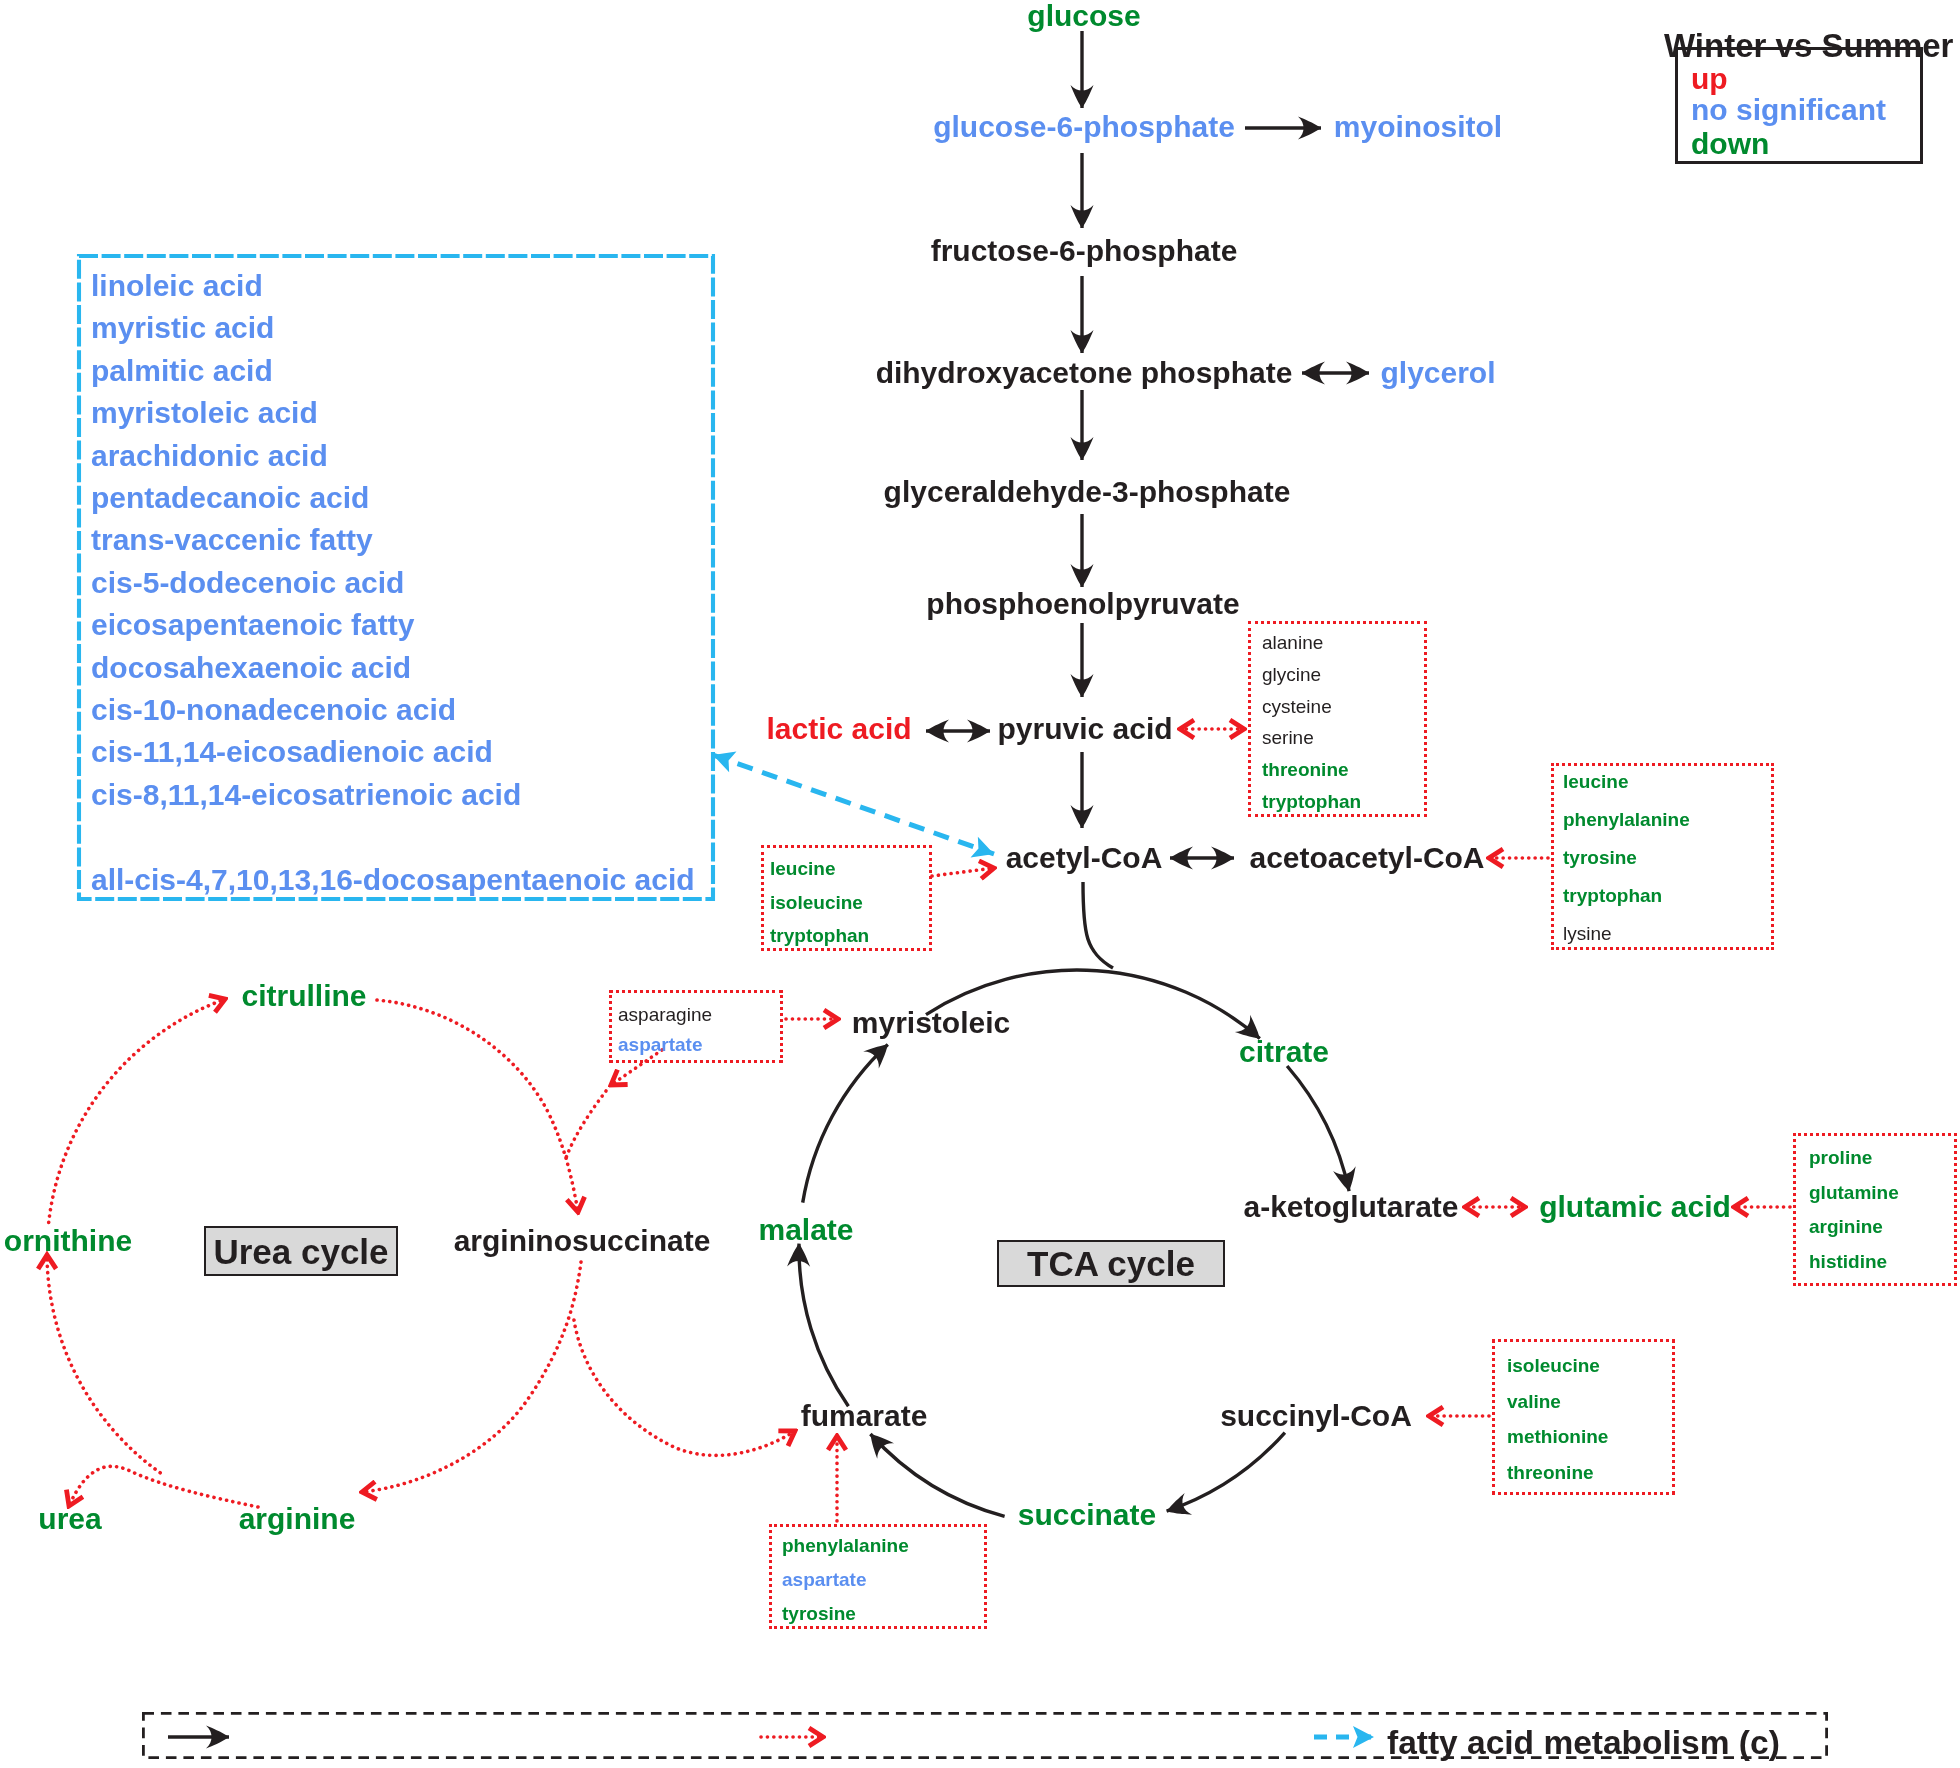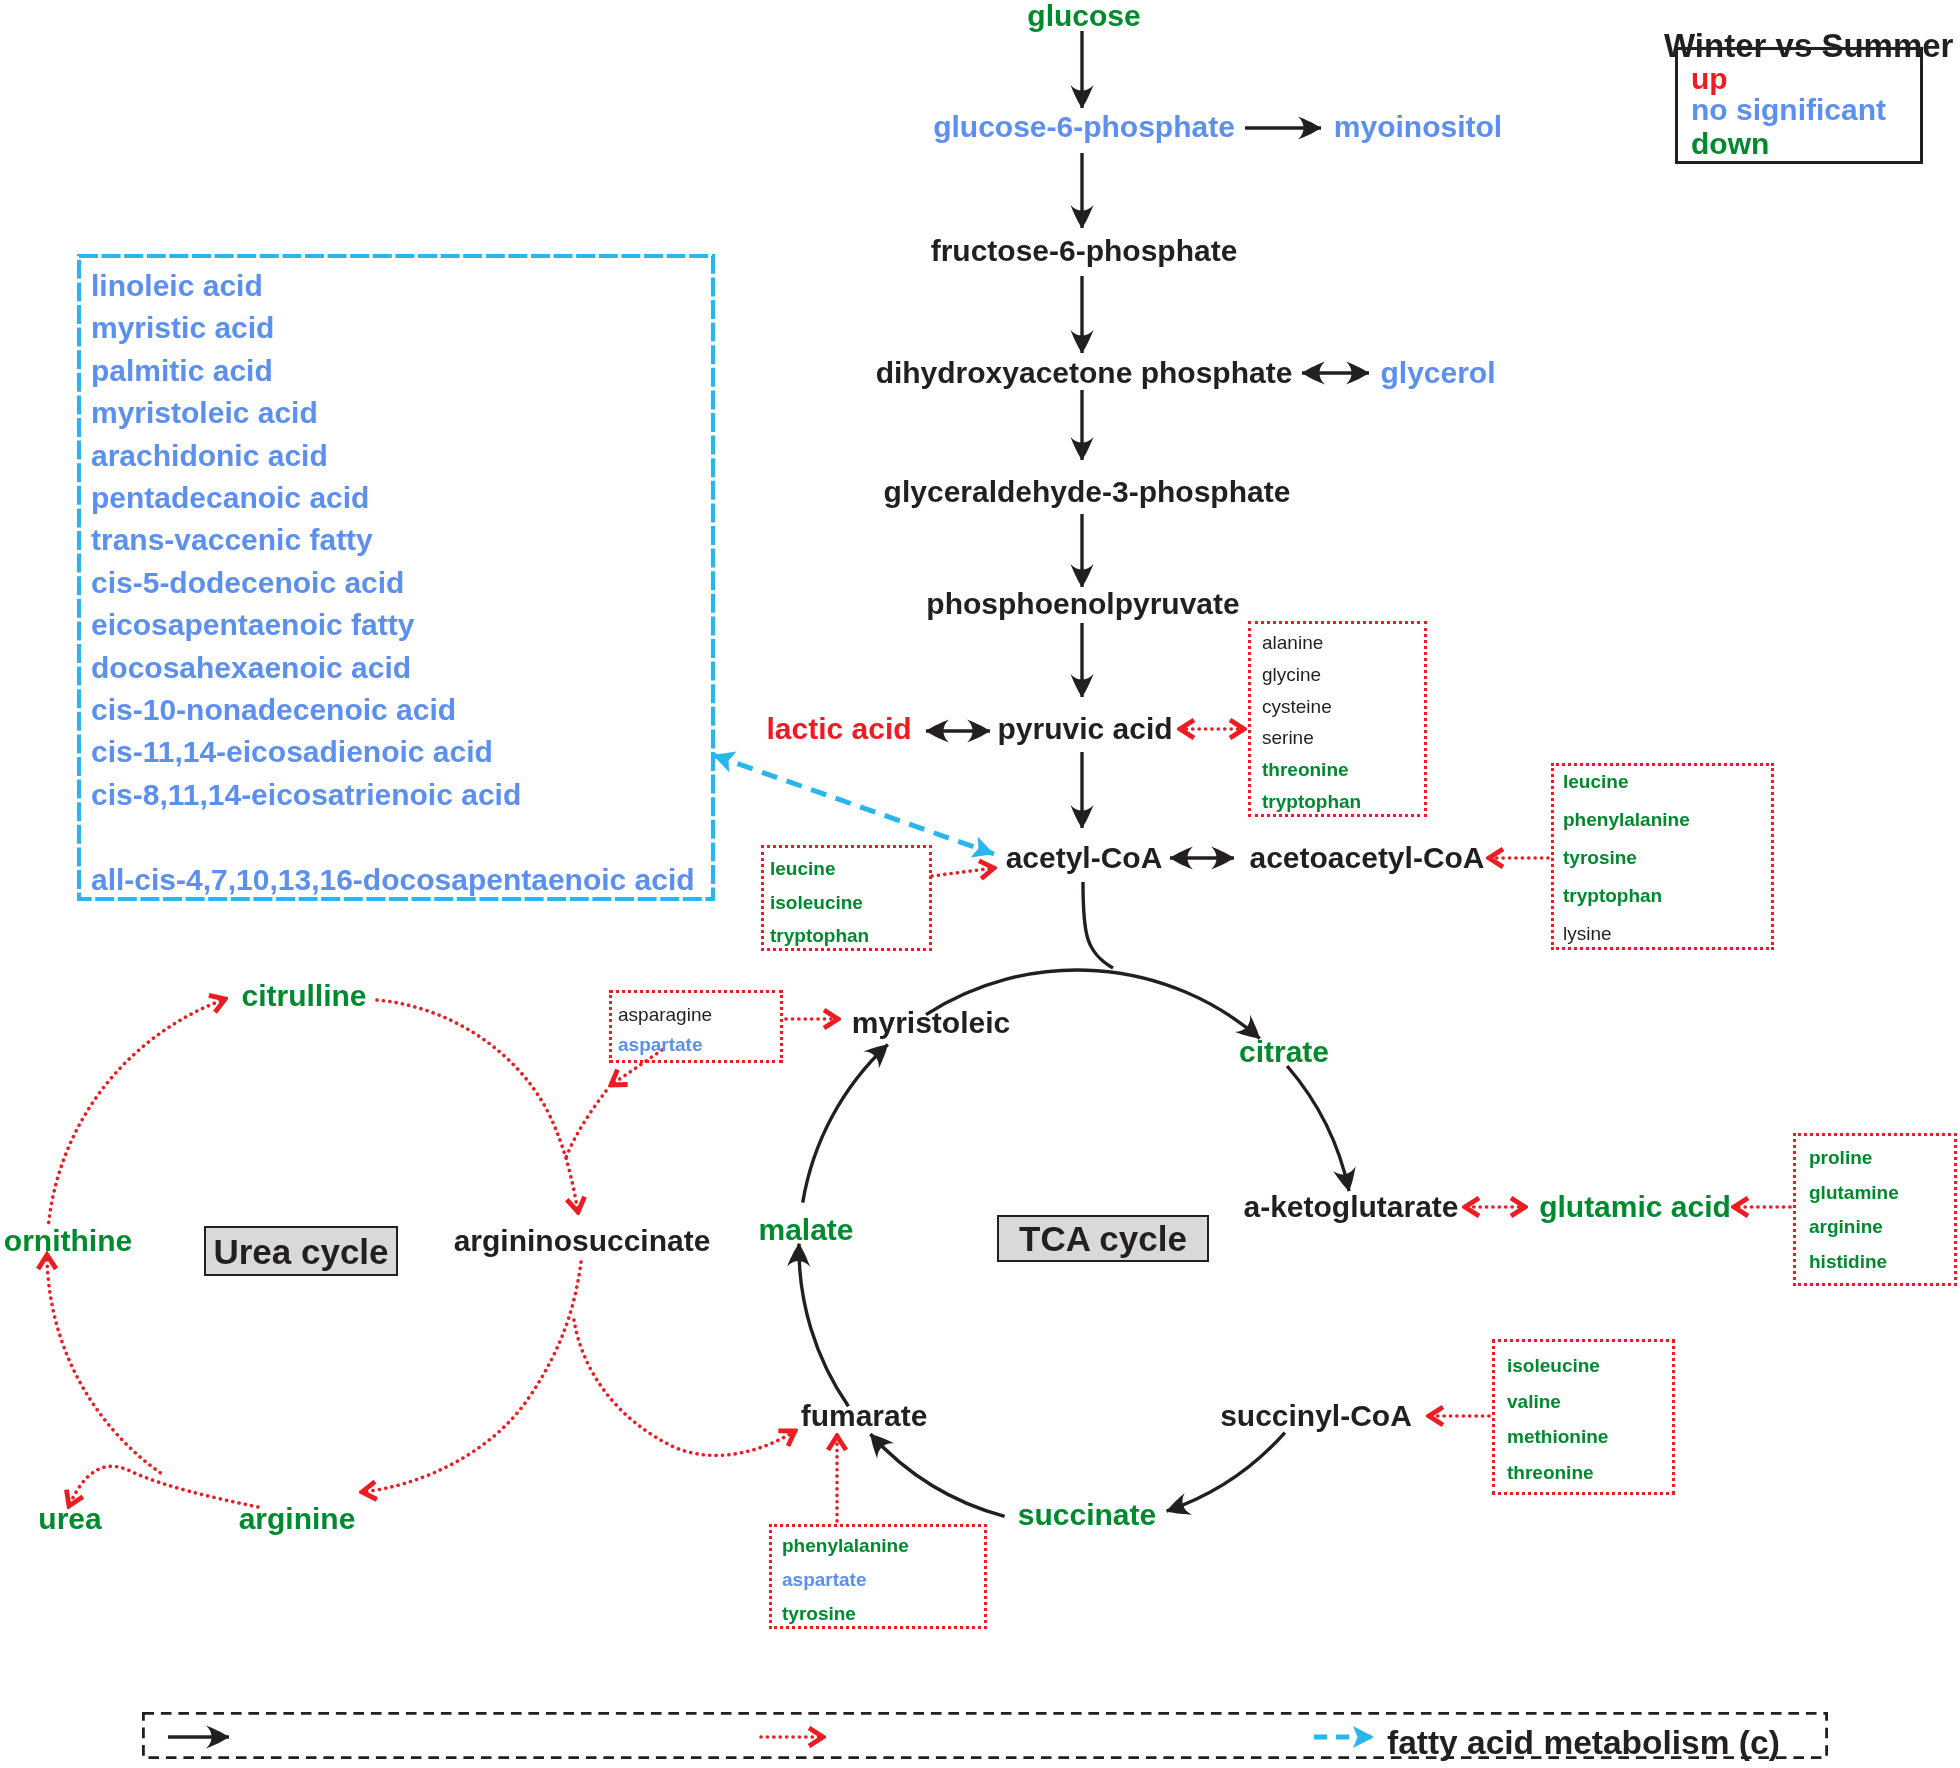--- a/index.html
+++ b/index.html
@@ -132,21 +132,21 @@
     <div class="faitem" style="left: 91px; top: 737.4px;">cis-11,14-eicosadienoic acid</div>
     <div class="faitem" style="left: 91px; top: 779.8px;">cis-8,11,14-eicosatrienoic acid</div>
     <div class="faitem" style="left: 91px; top: 864.6px;">all-cis-4,7,10,13,16-docosapentaenoic acid</div>
     <div class="wstitle" style="left: 1664px; top: 3px; margin-top: 26px;">Winter vs Summer</div>
     <div class="wsbox" style="left: 1675px; top: 47px; width: 248px; height: 117px;"></div>
     <div class="wsitem red" style="left: 1691px; top: 64px;">up</div>
     <div class="wsitem blu" style="left: 1691px; top: 95px;">no significant</div>
     <div class="wsitem grn" style="left: 1691px; top: 129px;">down</div>
     <div class="blbox" style="left: 142px; top: 1712px; width: 1686px; height: 47px; border: none;"></div>
     <div class="blitem" style="left: 1387px; top: 1726px;">fatty acid metabolism (c)</div>
-    <div class="cycplaque" style="left: 997px; top: 1215px; width: 212px; height: 47px;">
+    <div class="cycplaque" style="left: 997px; top: 1240px; width: 228px; height: 47px;">
       <span>TCA cycle</span>
     </div>
     <div class="cycplaque" style="left: 204px; top: 1226px; width: 194px; height: 50px;">
       <span>Urea cycle</span>
     </div>
     <div class="aabox" style="left: 1248px; top: 621px; width: 179px; height: 196px;"></div>
     <div class="aaitem blk reg" style="left: 1262px; top: 628px;">alanine</div>
     <div class="aaitem blk reg" style="left: 1262px; top: 659.8px;">glycine</div>
     <div class="aaitem blk reg" style="left: 1262px; top: 691.6px;">cysteine</div>
     <div class="aaitem blk reg" style="left: 1262px; top: 723.4px;">serine</div>

